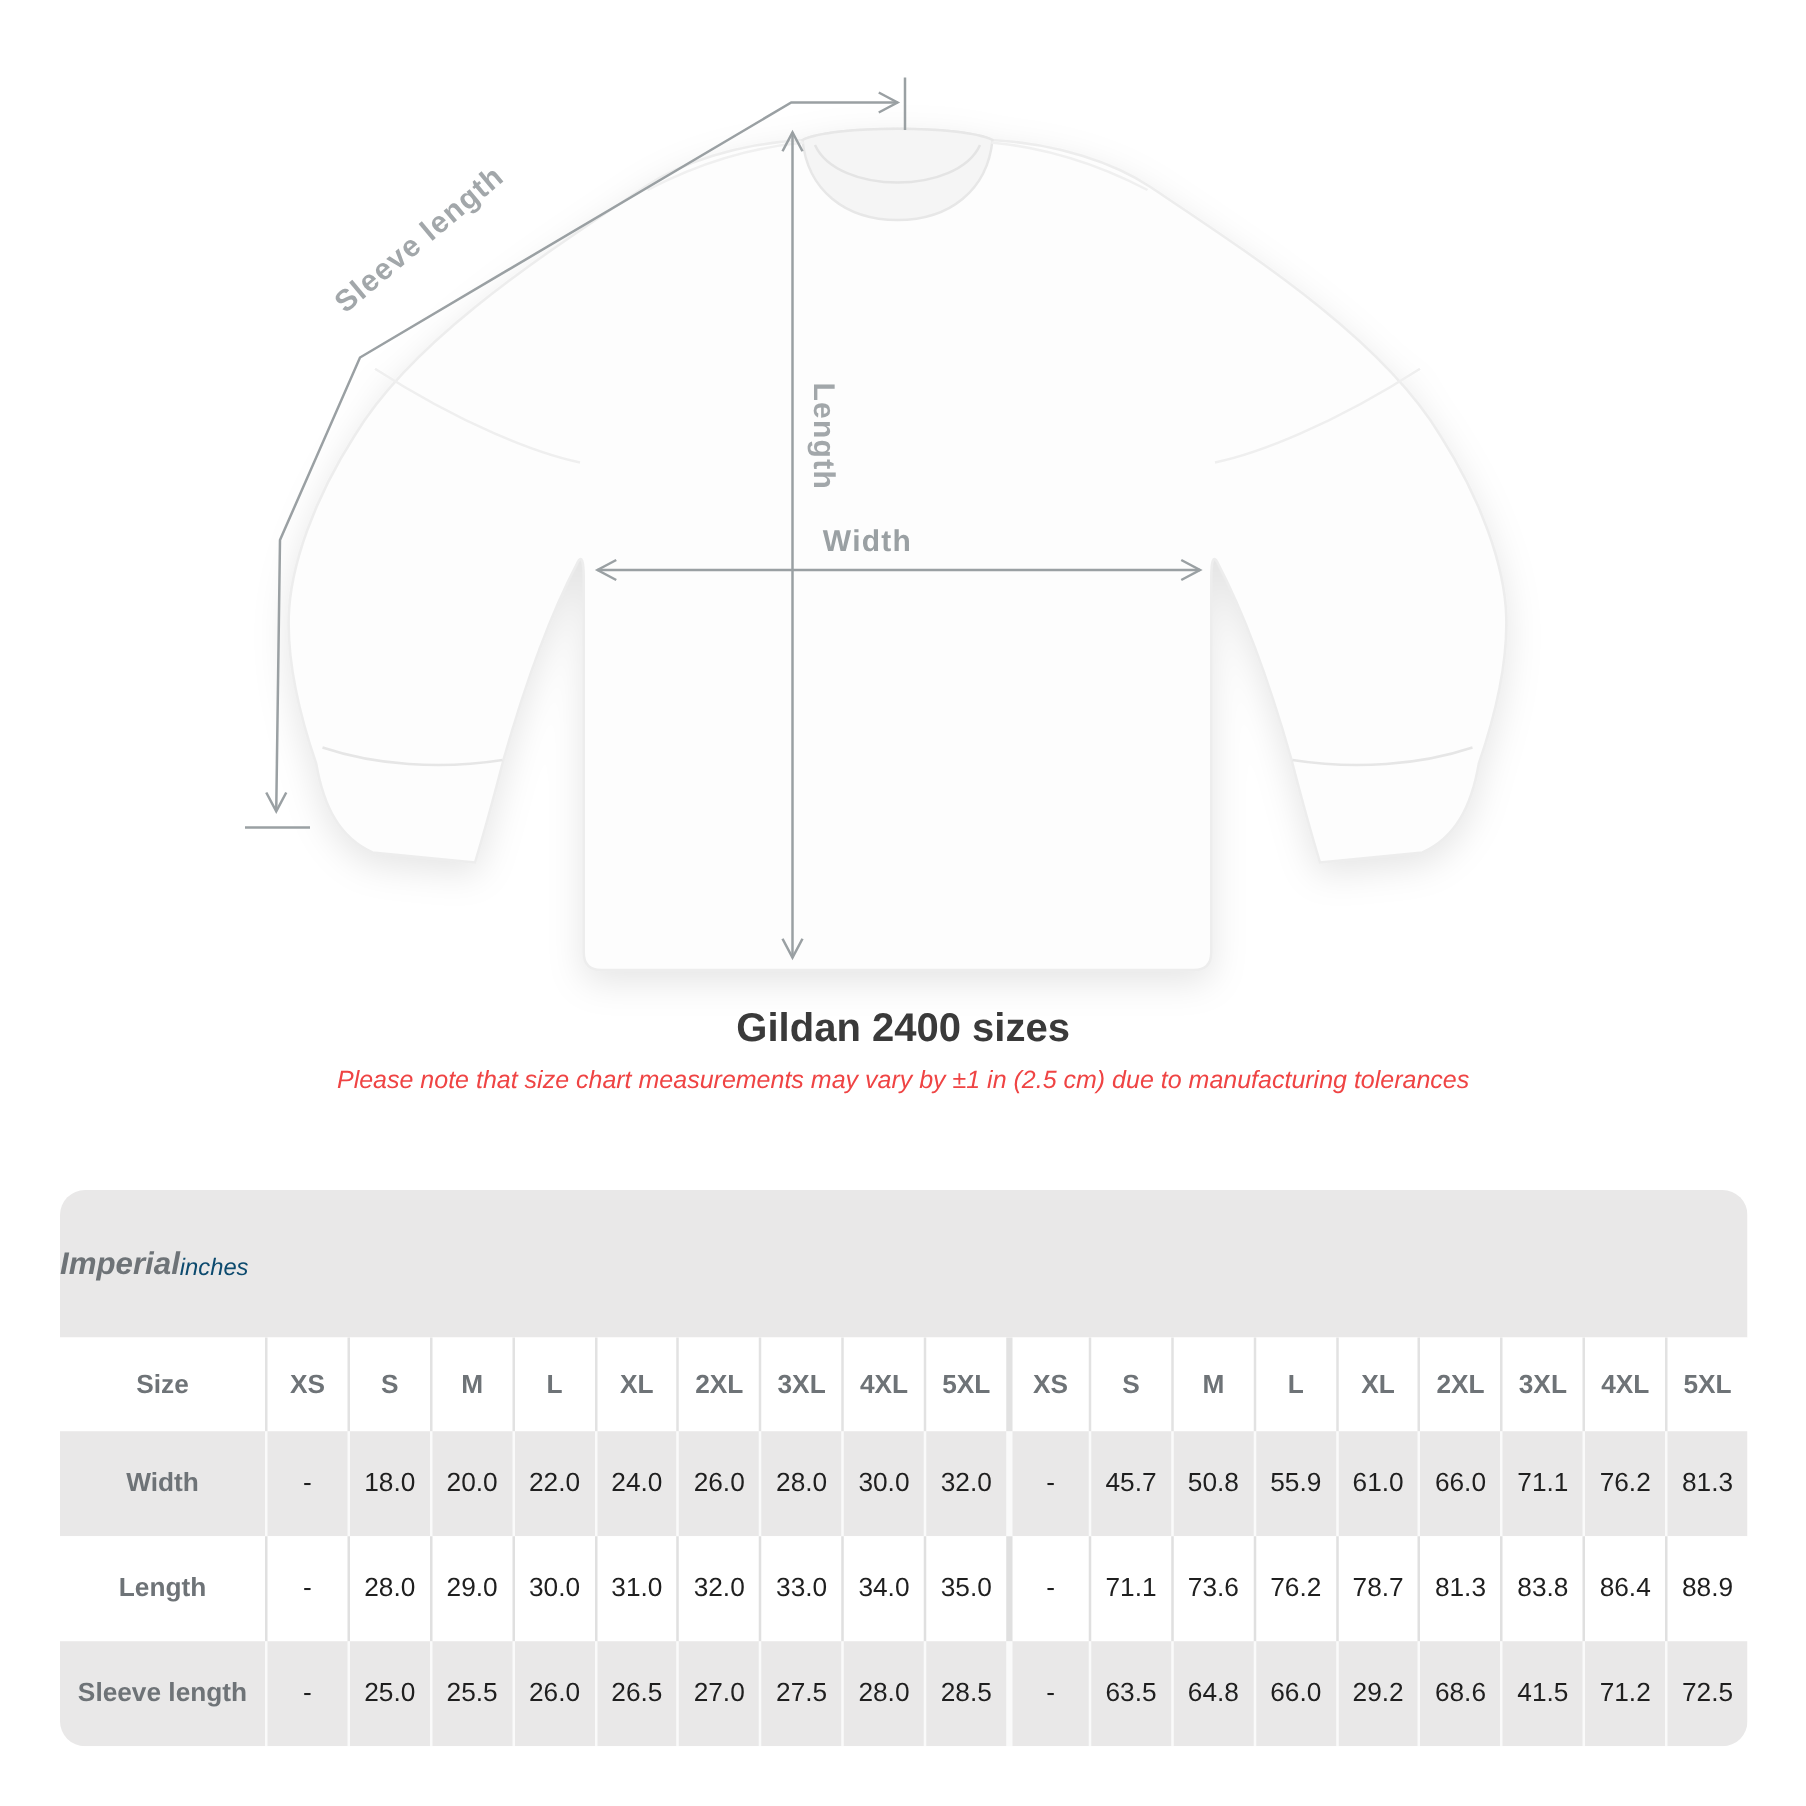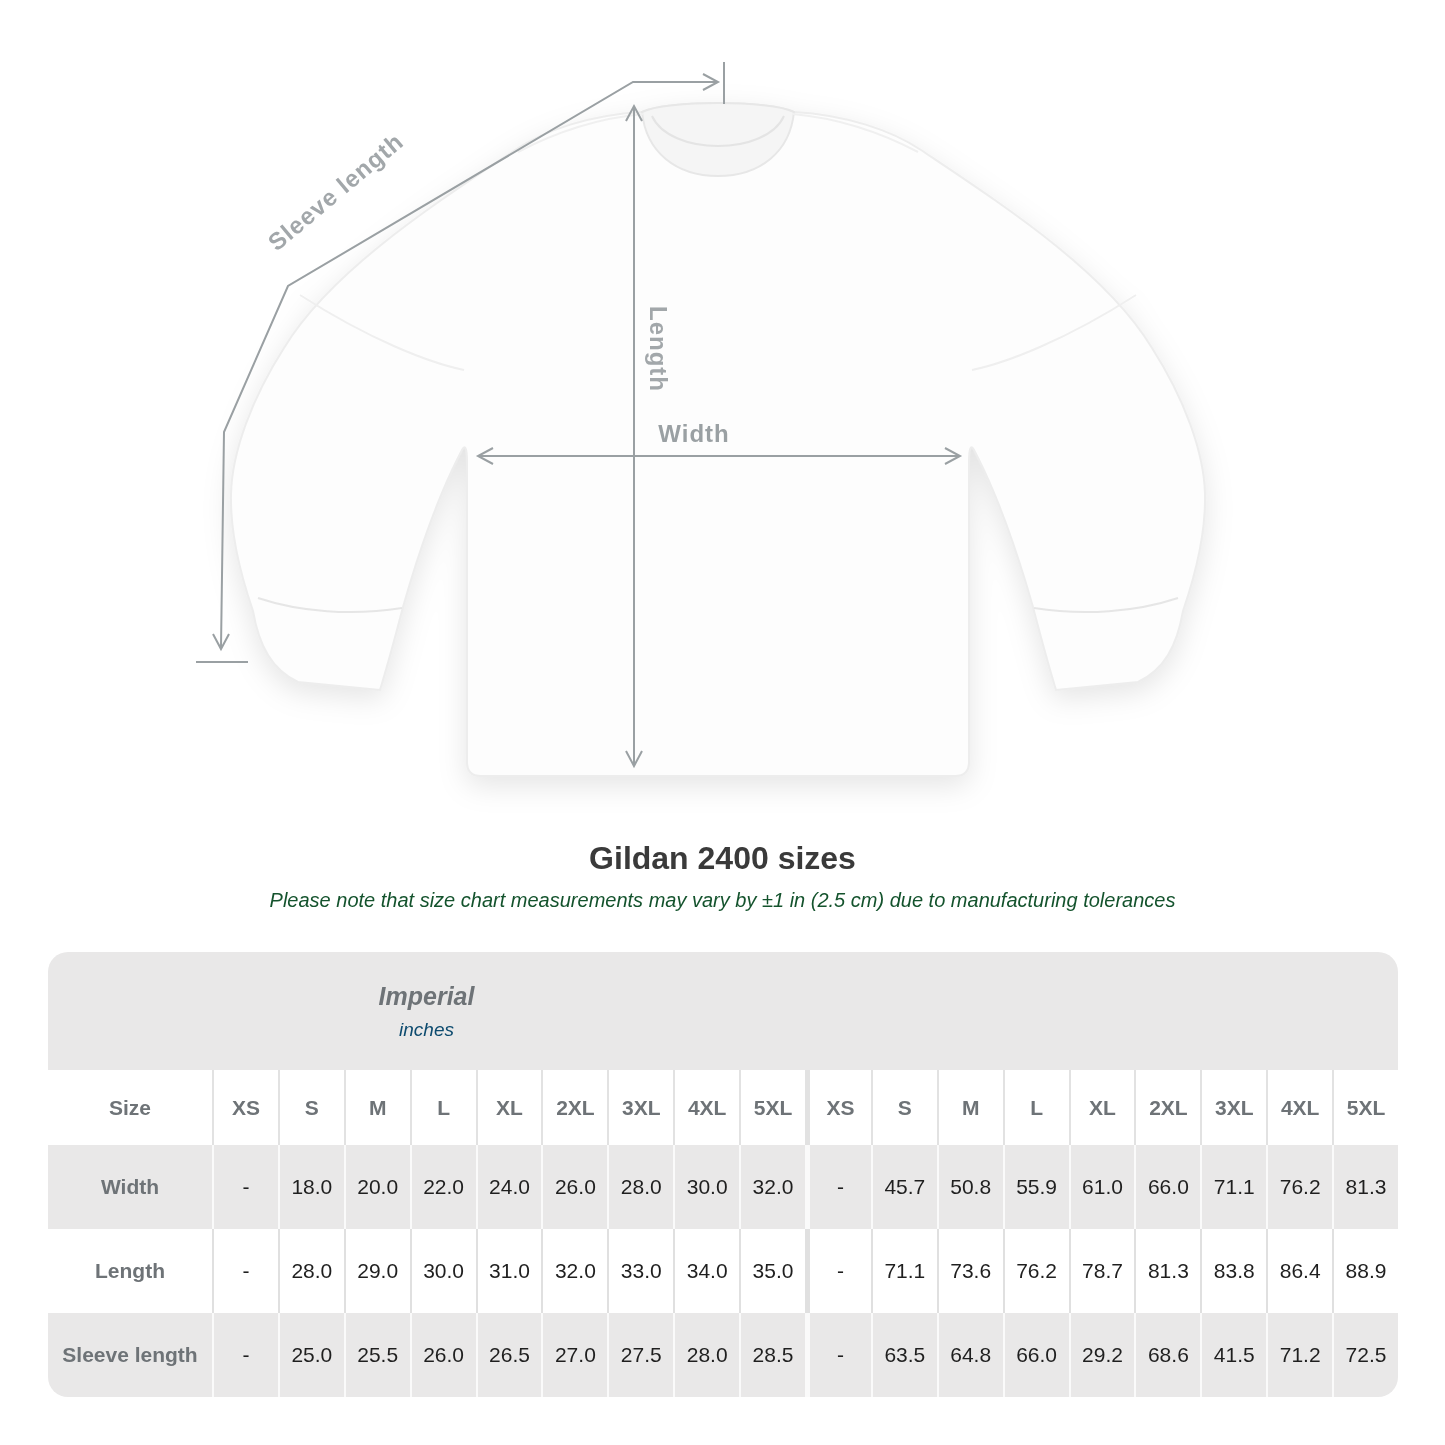--- a/index.html
+++ b/index.html
@@ -10,31 +10,31 @@
 
   
   .figure { position:absolute; left:0; top:0; width:1445px; height:830px; }
   .figure svg { position:absolute; left:0; top:0; }
   .meas-label { position:absolute; font-weight:bold; color:#a2a7aa; letter-spacing:1px; }
   .lbl-sleeve { left:252px; top:178px; font-size:24px; transform:rotate(-40deg); transform-origin:center; white-space:nowrap; }
   .lbl-length { left:610px; top:335px; width:96px; font-size:24px; text-align:center; transform:rotate(90deg); transform-origin:center; }
   .lbl-width  { left:644px; top:420px; width:100px; font-size:24px; text-align:center; color:#9aa0a3; }
 
   
-  .heading { position:absolute; left:0; top:840px; width:1445px; text-align:center; }
+  .heading { position:absolute; left:0; top:804px; width:1445px; text-align:center; }
   .heading h1 { margin:0; font-size:32px; font-weight:bold; color:#3a3a3a; }
-  .heading p  { margin:12px 0 0 0; font-size:20px; font-style:italic; color:#14532d; }
+  .heading p  { margin:12px 0 0 0; font-size:20px; font-style:italic; color:#ef4444; }
 
   
   .size-table {
     position:absolute; left:48px; top:952px; width:1350px;
     border-radius:20px; overflow:hidden; background:#ffffff;
   }
   .unit-band { display:flex; height:118px; background:#e9e8e8; }
-  .unit-group { display:flex; flex-direction:column; align-items:center; justify-content:center; }
+  .unit-group { display:flex; align-items:center; justify-content:flex-start; }
   .unit-group.imperial { width:757px; }
   .unit-group.metric   { width:593px; }
   .unit-name { font-size:25px; font-weight:bold; font-style:italic; color:#6e7377; }
   .unit-sub  { font-size:19px; font-style:italic; color:#0c4a6e; margin-top:8px; }
 
   .grid-row { display:grid; grid-template-columns:164px repeat(18, 1fr); }
   .header-row { height:75px; background:#ffffff; }
   .data-row   { height:84px; background:#ffffff; }
   .data-row.shade { background:#e9e8e8; }
 

